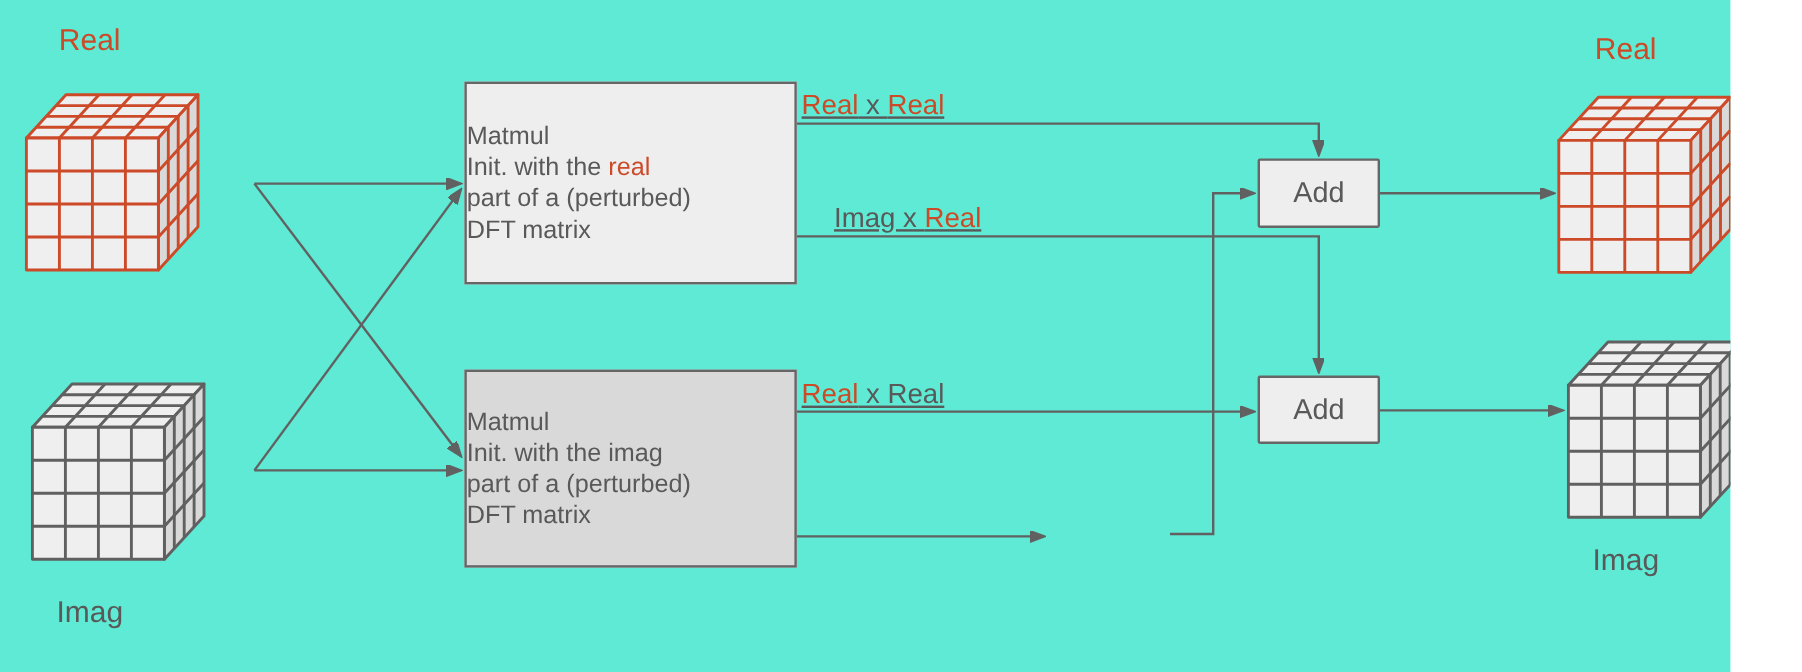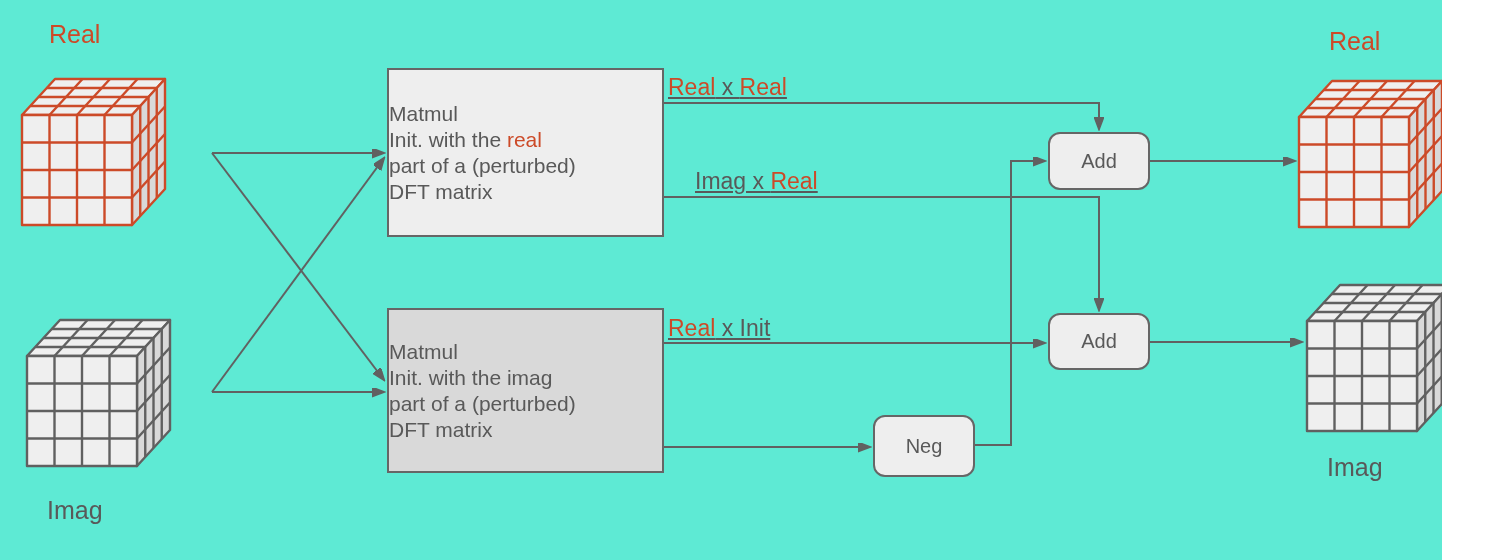--- a/index.html
+++ b/index.html
@@ -13,22 +13,22 @@
   .cube-label.red { color:var(--red,#cc4a28); }
   .matmul {
     position:absolute; width:277px; border:2px solid var(--border,#666666);
     color:var(--text,#595959); font-size:21px; line-height:26px;
     display:flex; flex-direction:column; justify-content:center; 
   }
   .matmul.light { background:var(--box_light,#eeeeee); }
   .matmul.dark  { background:var(--box_dark,#d9d9d9); }
   .op {
     position:absolute; border:2px solid var(--border,#666666); background:var(--box_light,#eeeeee);
-    border-radius:12px; display:flex; align-items:center; justify-content:center;
-    font-size:20px; color:var(--text,#595959);
+    border-radius:2px; display:flex; align-items:center; justify-content:center;
+    font-size:24px; color:var(--text,#595959);
   }
   .edge-label { position:absolute; font-size:23px; color:var(--text,#595959); white-space:pre;text-decoration:underline; }
 </style>
 </head>
 <body>
 
 <div class="canvas">
 
   <svg class="wires" viewBox="0 0 1502 560" aria-hidden="true">
     <defs>
@@ -107,30 +107,27 @@
     </div>
   <div class="matmul dark" style="left:387px; top:308px; height:165px;">
       <div><span>Matmul</span></div>
       <div><span>Init. with the imag</span></div>
       <div><span>part of a (perturbed)</span></div>
       <div><span>DFT matrix</span></div>
     </div>
 
   <div class="edge-label" style="left:668px; top:74px;"><span style="color: var(--red);">Real</span><span> x </span><span style="color: var(--red);">Real</span></div>
   <div class="edge-label" style="left:668px; top:168px;margin-left:27px;"><span>Imag x </span><span style="color: var(--red);">Real</span></div>
-  <div class="edge-label" style="left:668px; top:315px;"><span style="color: var(--red);">Real</span><span> x Init</span></div>
+  <div class="edge-label" style="left:668px; top:315px;"><span style="color: var(--red);">Real</span><span> x Real</span></div>
 
   <div class="op" style="left:1048px; top:132px; width:102px; height:58px;">
     <span>Add</span>
   </div>
   <div class="op" style="left:1048px; top:313px; width:102px; height:57px;">
     <span>Add</span>
-  </div>
-  <div class="op" style="left:873px; top:415px; width:102px; height:62px;">
-    <span>Neg</span>
   </div>
 
   <div class="cube-label red" style="left:1329px; top:27px;">Real</div>
   <svg class="cube" style="left:1299px; top:81px;" viewBox="0 0 143 146" width="143" height="146">
       <polygon points="0,36 33,0 143,0 110,36" fill="#efefef" stroke="#cc4a28" stroke-width="2.4" stroke-linejoin="round"></polygon>
       <polygon points="110,36 143,0 143,110 110,146" fill="#d9d9d9" stroke="#cc4a28" stroke-width="2.4" stroke-linejoin="round"></polygon>
       <polygon points="0,36 110,36 110,146 0,146" fill="#efefef" stroke="#cc4a28" stroke-width="2.4" stroke-linejoin="round"></polygon>
       <line x1="8.25" y1="27" x2="118.25" y2="27" stroke="#cc4a28" stroke-width="2.4"></line>
       <line x1="16.5" y1="18" x2="126.5" y2="18" stroke="#cc4a28" stroke-width="2.4"></line>
       <line x1="24.75" y1="9" x2="134.75" y2="9" stroke="#cc4a28" stroke-width="2.4"></line>

